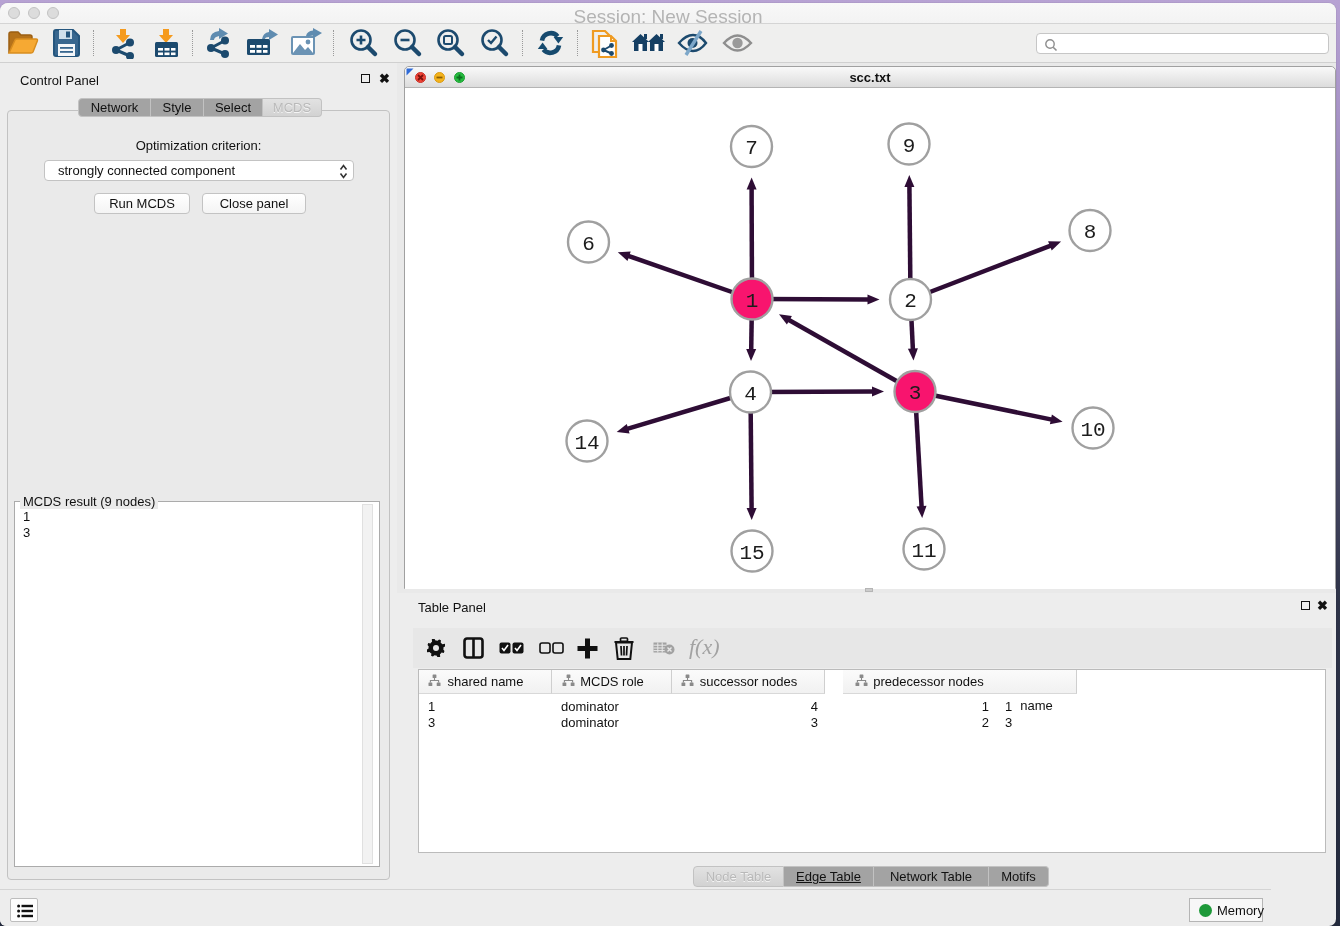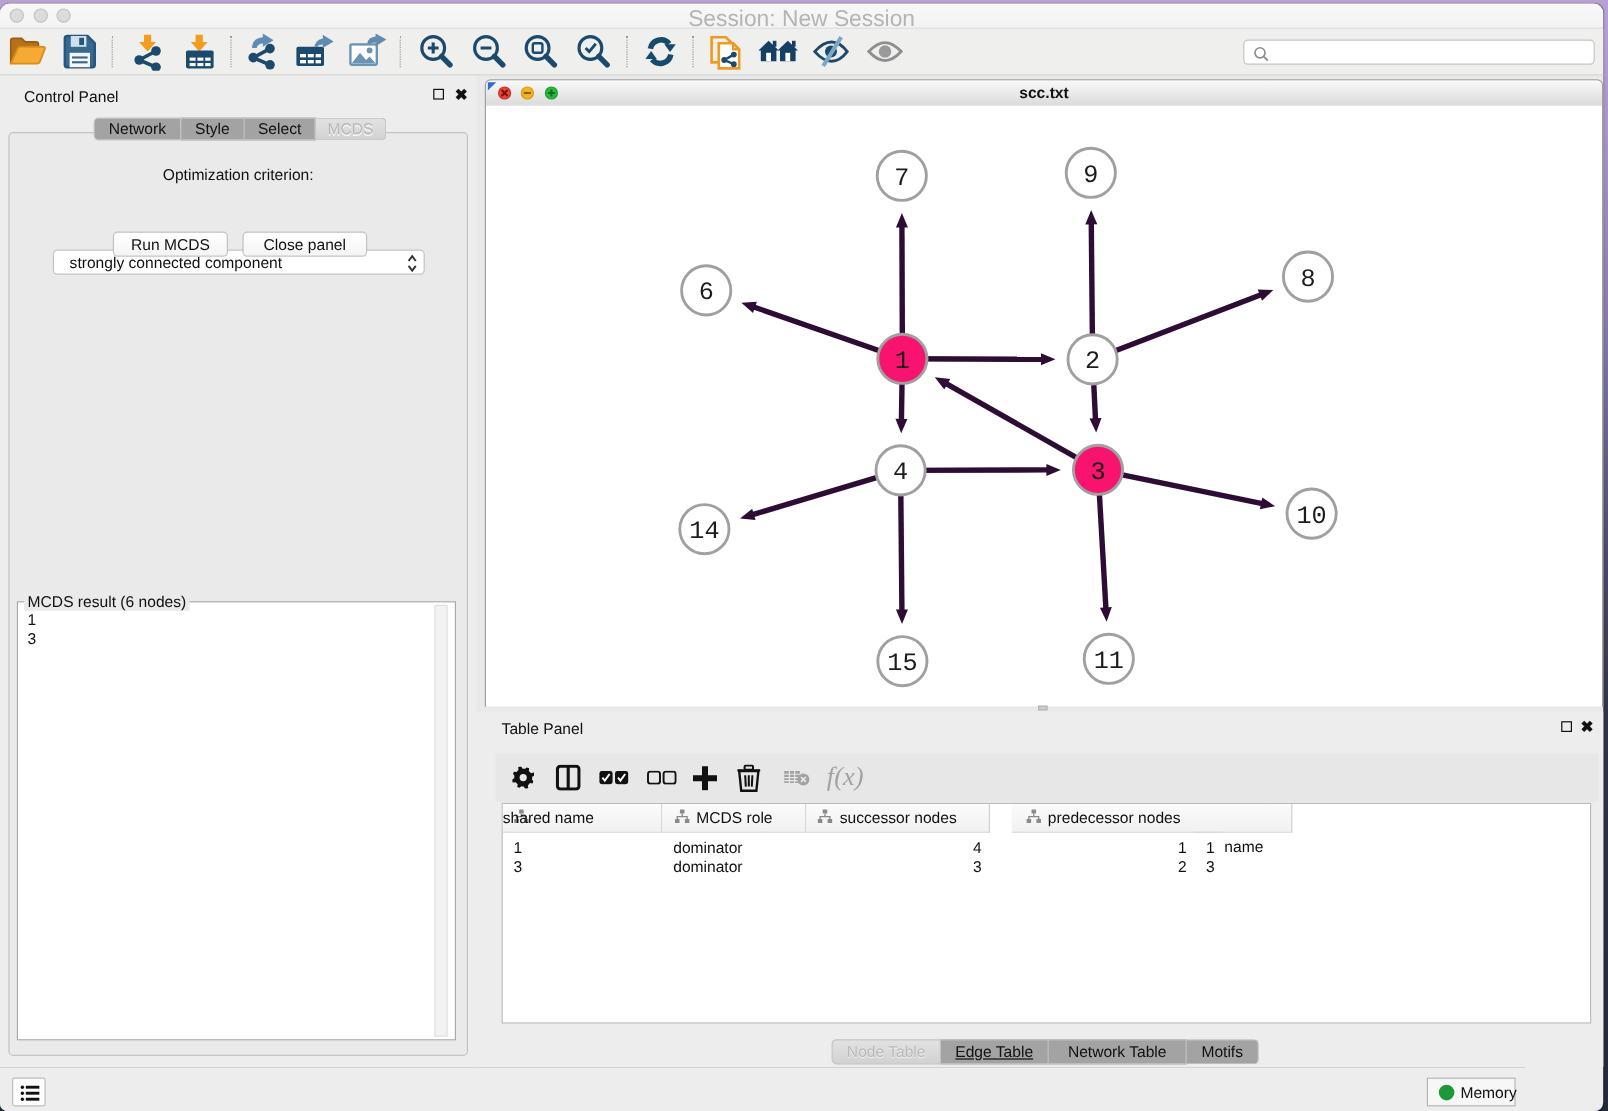--- a/index.html
+++ b/index.html
@@ -20,21 +20,21 @@
 #leftpanel { position:absolute; left:0; top:60px; width:397px; height:826px; background:#ededed; }
 #cp-title { position:absolute; left:20px; top:10px; font-size:13px; color:#111; }
 #cp-pane { position:absolute; left:7px; top:47px; width:383px; height:770px; border:1px solid #c2c2c2; border-radius:4px; background:#eaeaea; }
 .tabs { position:absolute; display:flex; font-size:13px; }
 .tab { border:1px solid #c2c2c2; border-left:none; background:#a3a3a3; color:#111; text-align:center; line-height:17px; height:19px; }
 .tab.first { border-left:1px solid #c2c2c2; border-radius:4px 0 0 4px; }
 .tab.last { border-radius:0 4px 4px 0; }
 .tab.sel { background:linear-gradient(180deg,#e2e2e2,#d2d2d2); color:#b9b9b9; text-shadow:0 1px 0 #f5f5f5; }
 
 .label13 { font-size:13px; color:#111; }
-.combo { position:absolute; background:#fff; border:1px solid #c3c3c3; border-radius:4px; font-size:13px; color:#111;margin-top:48px; }
+.combo { position:absolute; background:#fff; border:1px solid #c3c3c3; border-radius:4px; font-size:13px; color:#111; }
 .btn { position:absolute; background:linear-gradient(180deg,#ffffff,#f4f4f4); border:1px solid #c3c3c3; border-radius:4px; font-size:13px; color:#111; text-align:center; }
 #mcdsbox { position:absolute; left:14px; top:438px; width:366px; height:366px; border:1px solid #ababab; background:#fff; }
 #mcdsbox .lbl { position:absolute; left:5px; top:-8px; background:#eaeaea; padding:0 3px; font-size:13px; color:#111; }
 #mcdsbox .sb { position:absolute; right:6px; top:2px; width:11px; height:360px; background:#f2f2f2; border:1px solid #e0e0e0; }
 
 #rightarea { position:absolute; left:397px; top:60px; width:939px; height:826px; background:#e9e9e9; }
 #frame { position:absolute; left:7px; top:3px; width:932px; height:523px; border:1px solid #a0a0a0; border-radius:5px 5px 0 0; background:#fff; }
 #frame .ftitle { position:absolute; left:0; top:0; width:100%; height:21px; background:linear-gradient(180deg,#f9f9f9,#dcdcdc); border-bottom:1px solid #b4b4b4; border-radius:5px 5px 0 0; }
 #frame .ftitle .t { position:absolute; left:0; right:0; top:3px; text-align:center; font-size:13px; color:#111; font-weight:bold; }
 .ftl { position:absolute; top:5px; width:11px; height:11px; border-radius:50%; }
@@ -215,21 +215,21 @@
     </div>
     <div class="label13" style="position:absolute; left:0; width:397px; top:75px; text-align:center;">Optimization criterion:</div>
     <div class="combo" style="left:44px; top:97px; width:310px; height:21px; line-height:20px; padding-left:13px;">strongly connected component
       <svg class="abs" style="right:5px; top:3px;" width="9" height="15" viewBox="0 0 9 15">
           <path d="M1.5 5.5 L4.5 1.5 L7.5 5.5 M1.5 9.5 L4.5 13.5 L7.5 9.5" fill="none" stroke="#333" stroke-width="1.6"></path>
         </svg>
     </div>
     <div class="btn" style="left:94px; top:130px; width:96px; height:21px; line-height:20px;">Run MCDS</div>
     <div class="btn" style="left:202px; top:130px; width:104px; height:21px; line-height:20px;">Close panel</div>
     <div id="mcdsbox">
-      <div class="lbl">MCDS result (6 nodes)</div>
+      <div class="lbl">MCDS result (9 nodes)</div>
       <div class="sb"></div>
       <div style="position:absolute; left:8px; top:7px; font-size:13px; line-height:16px; color:#111;">1<br>3</div>
     </div>
   </div>
   <div style="position:absolute; left:399px; top:469px; width:3px; height:18px;">
     <div style="position:absolute; top:0; width:3px; height:3px; background:#9a9a9a; border-radius:50%;"></div>
     <div style="position:absolute; top:6px; width:3px; height:3px; background:#9a9a9a; border-radius:50%;"></div>
     <div style="position:absolute; top:12px; width:3px; height:3px; background:#9a9a9a; border-radius:50%;"></div>
   </div>
   <div id="rightarea">
@@ -369,21 +369,21 @@
     <div id="tbl">
       <div class="hdr" style="left:0; width:133px;">
           <svg class="abs" style="left:9px; top:4px;" width="13" height="13" viewBox="0 0 13 13">
             <g fill="#8a8a8a">
               <rect x="4.6" y="0.5" width="3.8" height="3.4" rx="0.5"></rect>
               <rect x="0.5" y="8.5" width="3.8" height="3.4" rx="0.5"></rect>
               <rect x="8.7" y="8.5" width="3.8" height="3.4" rx="0.5"></rect>
               <path d="M6.5 4 L6.5 6.5 M2.4 8.5 L2.4 6.5 L10.6 6.5 L10.6 8.5" stroke="#8a8a8a" stroke-width="1.1" fill="none"></path>
             </g>
           </svg>
-          <span class="abs" style="left:0; width:133px; text-align:left; top:4px;">shared name</span>
+          <span class="abs" style="left:0; width:133px; text-align:center; top:4px;">shared name</span>
         </div>
       <div class="hdr" style="left:133px; width:120px;">
           <svg class="abs" style="left:10px; top:4px;" width="13" height="13" viewBox="0 0 13 13">
             <g fill="#8a8a8a">
               <rect x="4.6" y="0.5" width="3.8" height="3.4" rx="0.5"></rect>
               <rect x="0.5" y="8.5" width="3.8" height="3.4" rx="0.5"></rect>
               <rect x="8.7" y="8.5" width="3.8" height="3.4" rx="0.5"></rect>
               <path d="M6.5 4 L6.5 6.5 M2.4 8.5 L2.4 6.5 L10.6 6.5 L10.6 8.5" stroke="#8a8a8a" stroke-width="1.1" fill="none"></path>
             </g>
           </svg>

